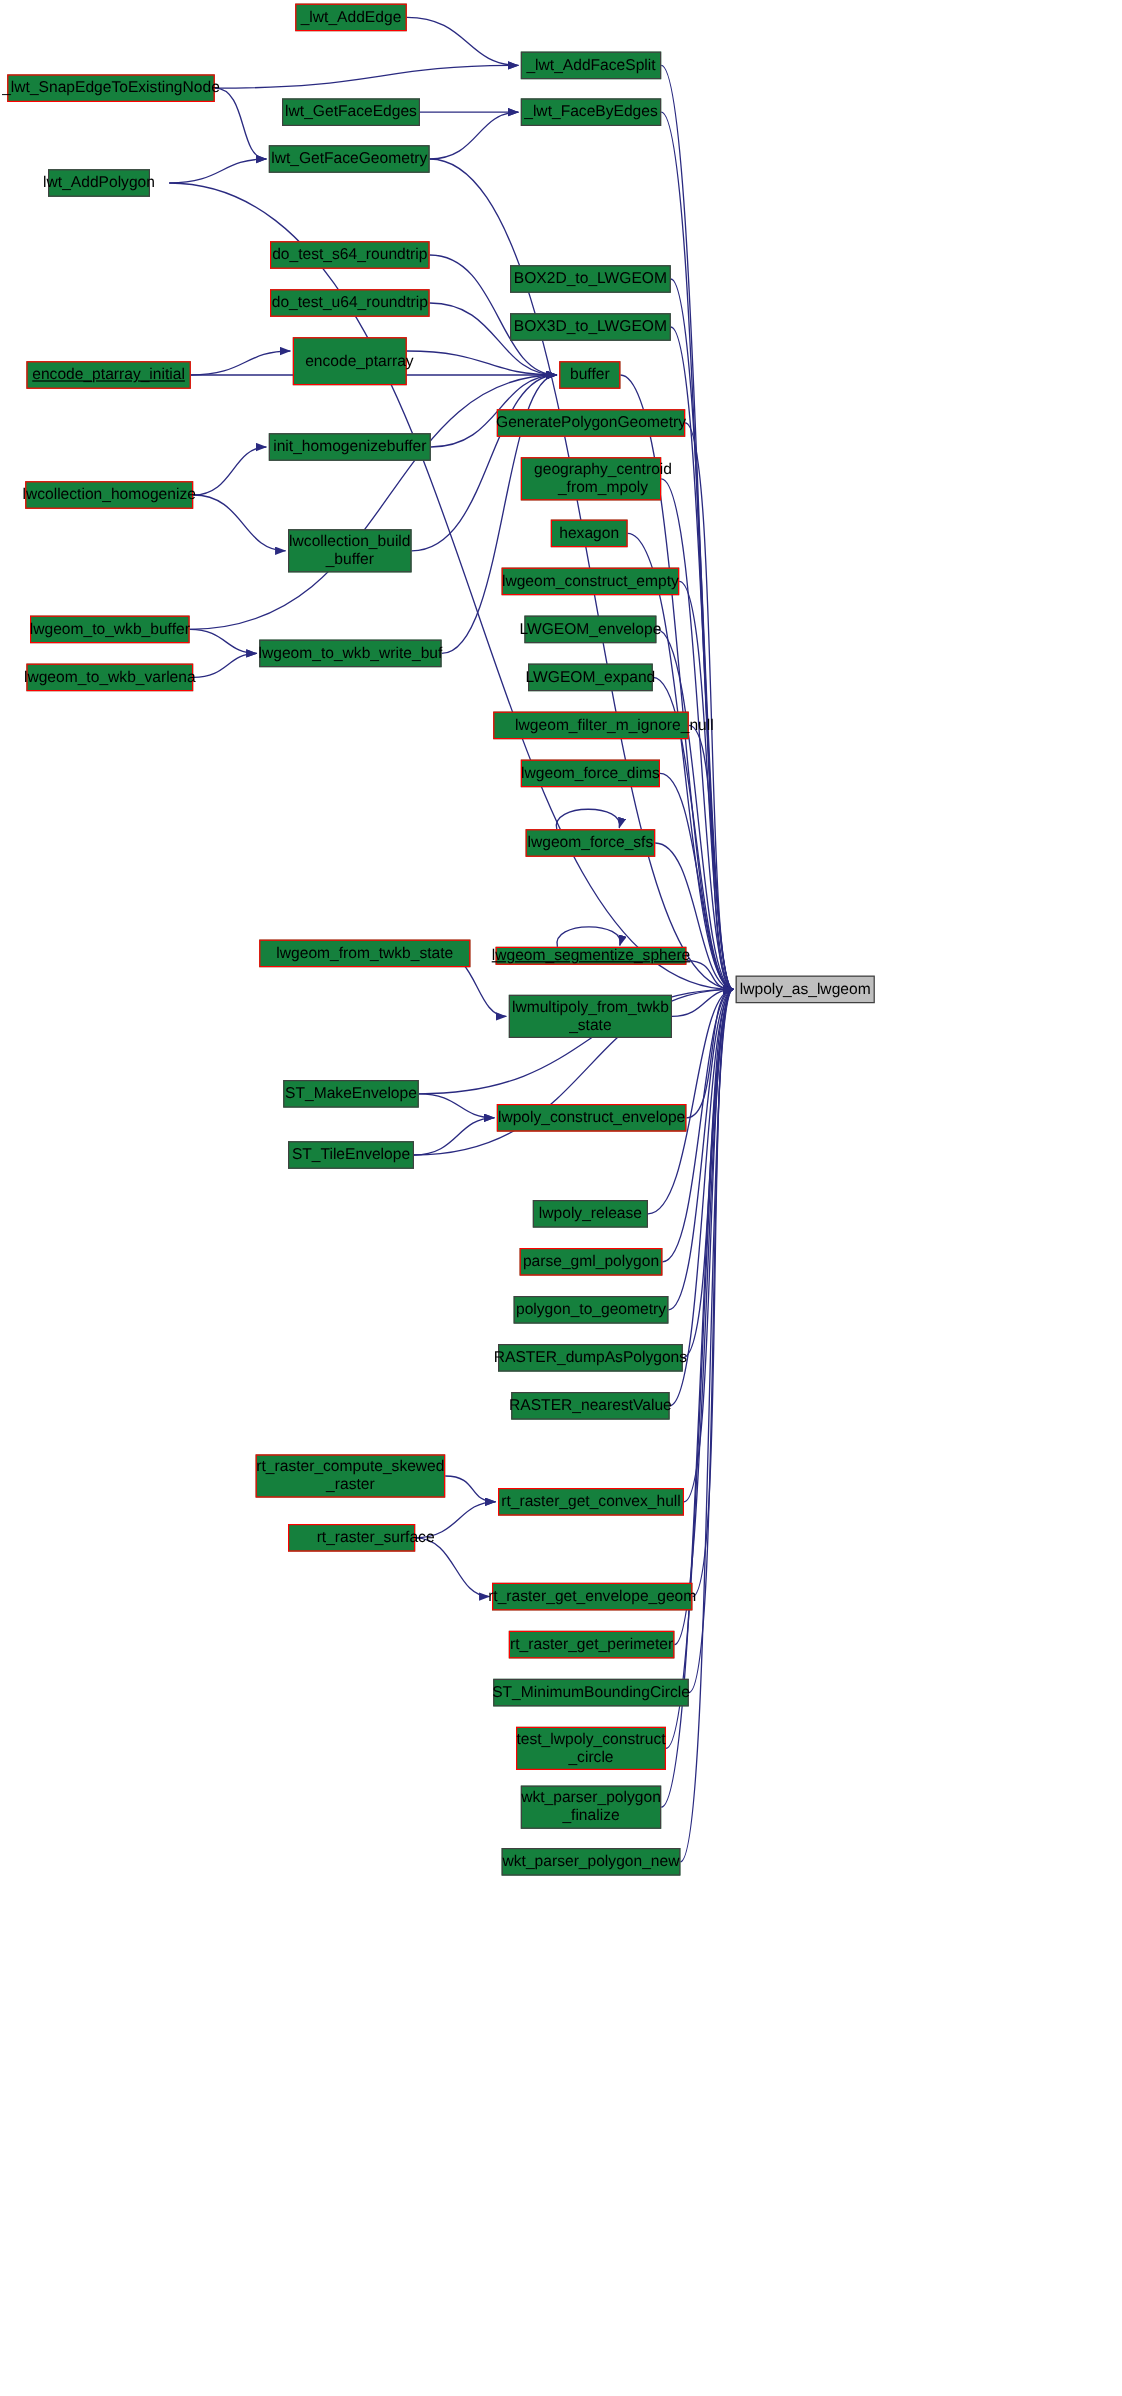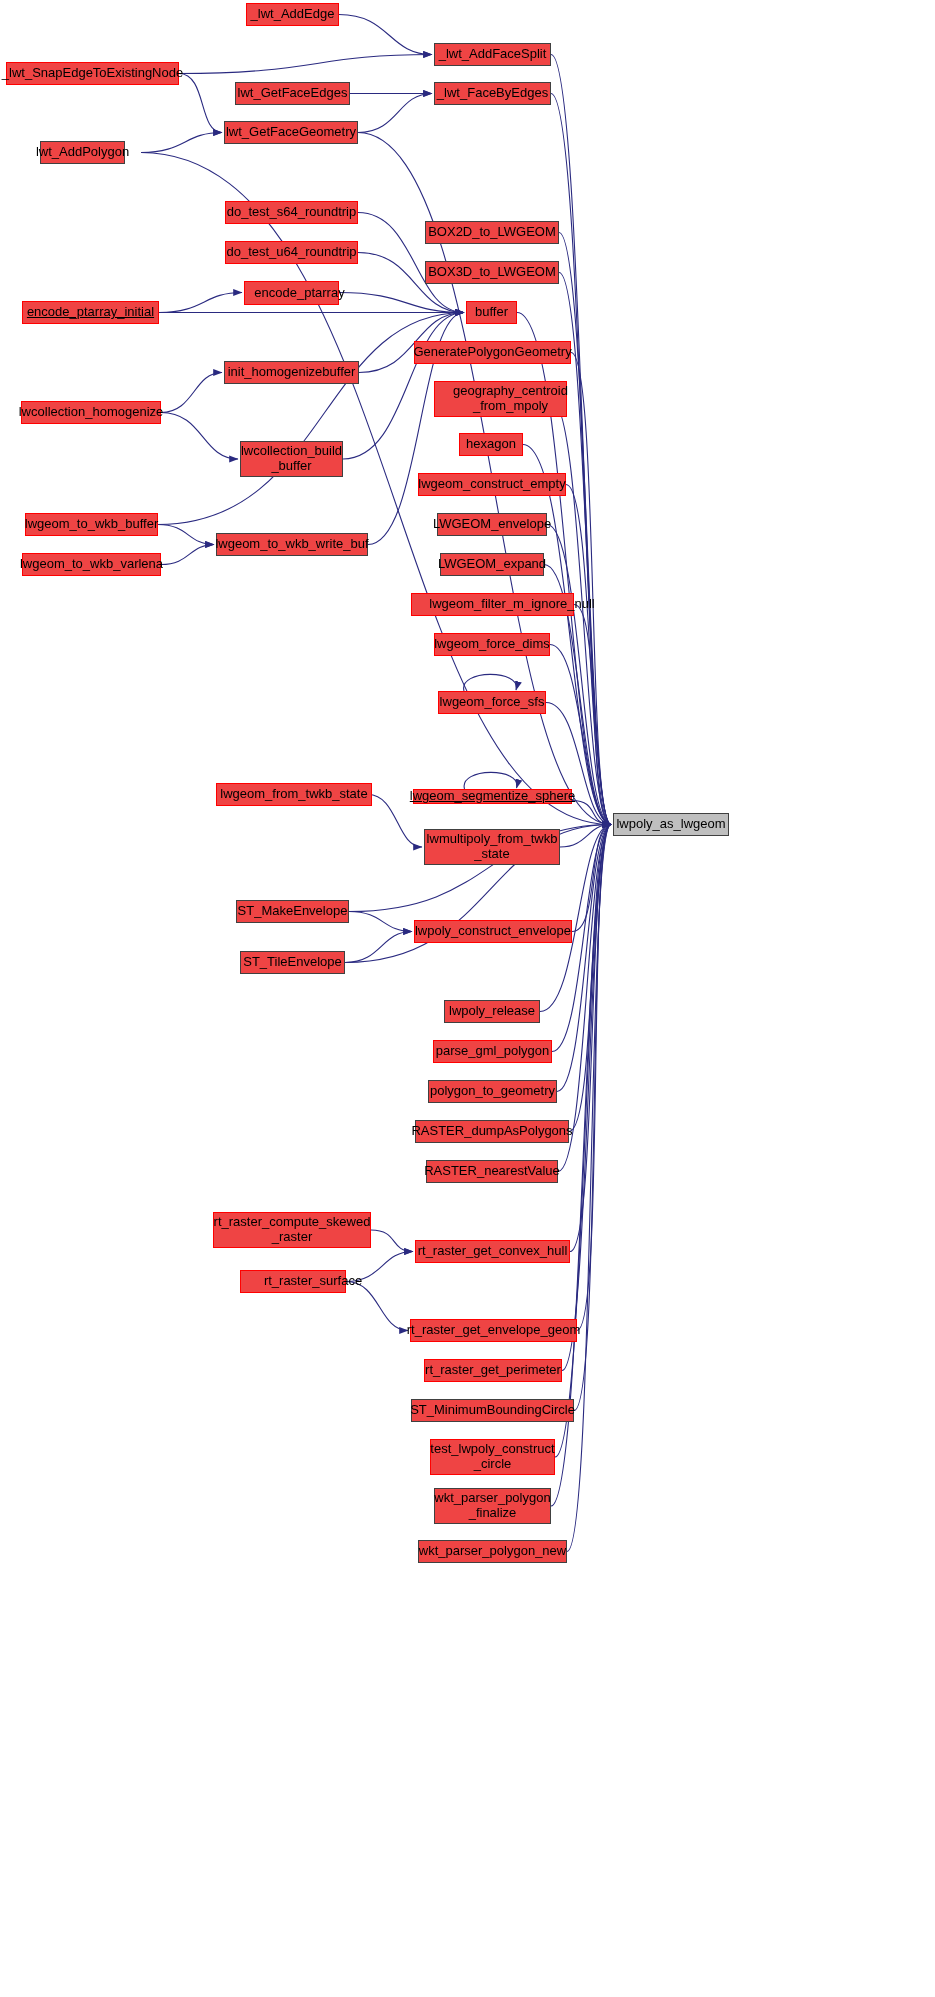--- a/index.html
+++ b/index.html
@@ -1,20 +1,20 @@
 <!DOCTYPE html>
 <html><head>
 <meta charset="utf-8">
 <style>
   html,body{margin:0;padding:0;background:#ffffff;}
   #graph{position:relative;width:935px;height:1997px;background:#ffffff;
          font-family:"Liberation Sans","DejaVu Sans",sans-serif;overflow:hidden;}
   svg.edges{position:absolute;left:0;top:0;width:935px;height:1997px;pointer-events:none;}
   .node{position:absolute;box-sizing:border-box;display:flex;align-items:center;
-        justify-content:center;text-align:center;background:#ef4444;
+        justify-content:center;text-align:center;background:#15803d;
         font-size:13px;line-height:1.12;color:#000000;white-space:pre-line;}
   .node.black{border:1px solid #404040;}
   .node.red{border:1px solid #ff0000;}
   .node.target{border:1px solid #404040;background:#bfbfbf;}
 </style>
 </head>
 <body>
 
 <div id="graph">
   <svg class="edges" viewBox="0 0 935 1997">
@@ -91,41 +91,41 @@
       <div class="node black" style="left: 434px; top: 43px; width: 117px; height: 23px;">_lwt_AddFaceSplit</div>
       <div class="node red" style="left: 6px; top: 62px; width: 173px; height: 23px;">_lwt_SnapEdgeToExistingNode</div>
       <div class="node black" style="left: 235px; top: 82px; width: 115px; height: 23px;">lwt_GetFaceEdges</div>
       <div class="node black" style="left: 434px; top: 82px; width: 117px; height: 23px;">_lwt_FaceByEdges</div>
       <div class="node black" style="left: 224px; top: 121px; width: 134px; height: 23px;">lwt_GetFaceGeometry</div>
       <div class="node black" style="left: 40px; top: 141px; width: 85px; height: 23px;">lwt_AddPolygon</div>
       <div class="node red" style="left: 225px; top: 201px; width: 133px; height: 23px;">do_test_s64_roundtrip</div>
       <div class="node black" style="left: 425px; top: 221px; width: 134px; height: 23px;">BOX2D_to_LWGEOM</div>
       <div class="node red" style="left: 225px; top: 241px; width: 133px; height: 23px;">do_test_u64_roundtrip</div>
       <div class="node black" style="left: 425px; top: 261px; width: 134px; height: 23px;">BOX3D_to_LWGEOM</div>
-      <div class="node red" style="left: 244px; top: 281px; width: 95px; height: 24px; padding-left: 16px;">encode_ptarray</div>
+      <div class="node red" style="left: 244px; top: 281px; width: 95px; height: 40px; padding-left: 16px;">encode_ptarray</div>
       <div class="node red" style="left: 466px; top: 301px; width: 51px; height: 23px;">buffer</div>
       <div class="node red" style="left: 22px; top: 301px; width: 137px; height: 23px; text-decoration: underline;">encode_ptarray_initial</div>
       <div class="node red" style="left: 414px; top: 341px; width: 157px; height: 23px;">GeneratePolygonGeometry</div>
       <div class="node black" style="left: 224px; top: 361px; width: 135px; height: 23px;">init_homogenizebuffer</div>
-      <div class="node red" style="left: 434px; top: 381px; width: 133px; height: 36px; padding-left: 20px;">geography_centroid
+      <div class="node red" style="left: 434px; top: 381px; width: 117px; height: 36px; padding-left: 20px;">geography_centroid
 _from_mpoly</div>
       <div class="node red" style="left: 21px; top: 401px; width: 140px; height: 23px;">lwcollection_homogenize</div>
       <div class="node red" style="left: 459px; top: 433px; width: 64px; height: 23px;">hexagon</div>
       <div class="node black" style="left: 240px; top: 441px; width: 103px; height: 36px;">lwcollection_build
 _buffer</div>
       <div class="node red" style="left: 418px; top: 473px; width: 148px; height: 23px;">lwgeom_construct_empty</div>
       <div class="node black" style="left: 437px; top: 513px; width: 110px; height: 23px;">LWGEOM_envelope</div>
       <div class="node red" style="left: 25px; top: 513px; width: 133px; height: 23px;">lwgeom_to_wkb_buffer</div>
       <div class="node black" style="left: 440px; top: 553px; width: 104px; height: 23px;">LWGEOM_expand</div>
       <div class="node black" style="left: 216px; top: 533px; width: 152px; height: 23px;">lwgeom_to_wkb_write_buf</div>
       <div class="node red" style="left: 22px; top: 553px; width: 139px; height: 23px;">lwgeom_to_wkb_varlena</div>
       <div class="node red" style="left: 411px; top: 593px; width: 163px; height: 23px; padding-left: 39px;">lwgeom_filter_m_ignore_null</div>
       <div class="node red" style="left: 434px; top: 633px; width: 116px; height: 23px;">lwgeom_force_dims</div>
       <div class="node red" style="left: 438px; top: 691px; width: 108px; height: 23px;">lwgeom_force_sfs</div>
-      <div class="node red" style="left: 216px; top: 783px; width: 156px; height: 23px; text-align: right;">lwgeom_from_twkb_state</div>
+      <div class="node red" style="left: 216px; top: 783px; width: 176px; height: 23px; text-align: right;">lwgeom_from_twkb_state</div>
       <div class="node red" style="left: 413px; top: 789px; width: 159px; height: 15px; text-decoration: underline;">lwgeom_segmentize_sphere</div>
       <div class="node black" style="left: 424px; top: 829px; width: 136px; height: 36px;">lwmultipoly_from_twkb
 _state</div>
       <div class="node target" style="left: 613px; top: 813px; width: 116px; height: 23px;">lwpoly_as_lwgeom</div>
       <div class="node black" style="left: 236px; top: 900px; width: 113px; height: 23px;">ST_MakeEnvelope</div>
       <div class="node red" style="left: 414px; top: 920px; width: 158px; height: 23px;">lwpoly_construct_envelope</div>
       <div class="node black" style="left: 240px; top: 951px; width: 105px; height: 23px;">ST_TileEnvelope</div>
       <div class="node black" style="left: 444px; top: 1000px; width: 96px; height: 23px;">lwpoly_release</div>
       <div class="node red" style="left: 433px; top: 1040px; width: 119px; height: 23px;">parse_gml_polygon</div>
       <div class="node black" style="left: 428px; top: 1080px; width: 129px; height: 23px;">polygon_to_geometry</div>

